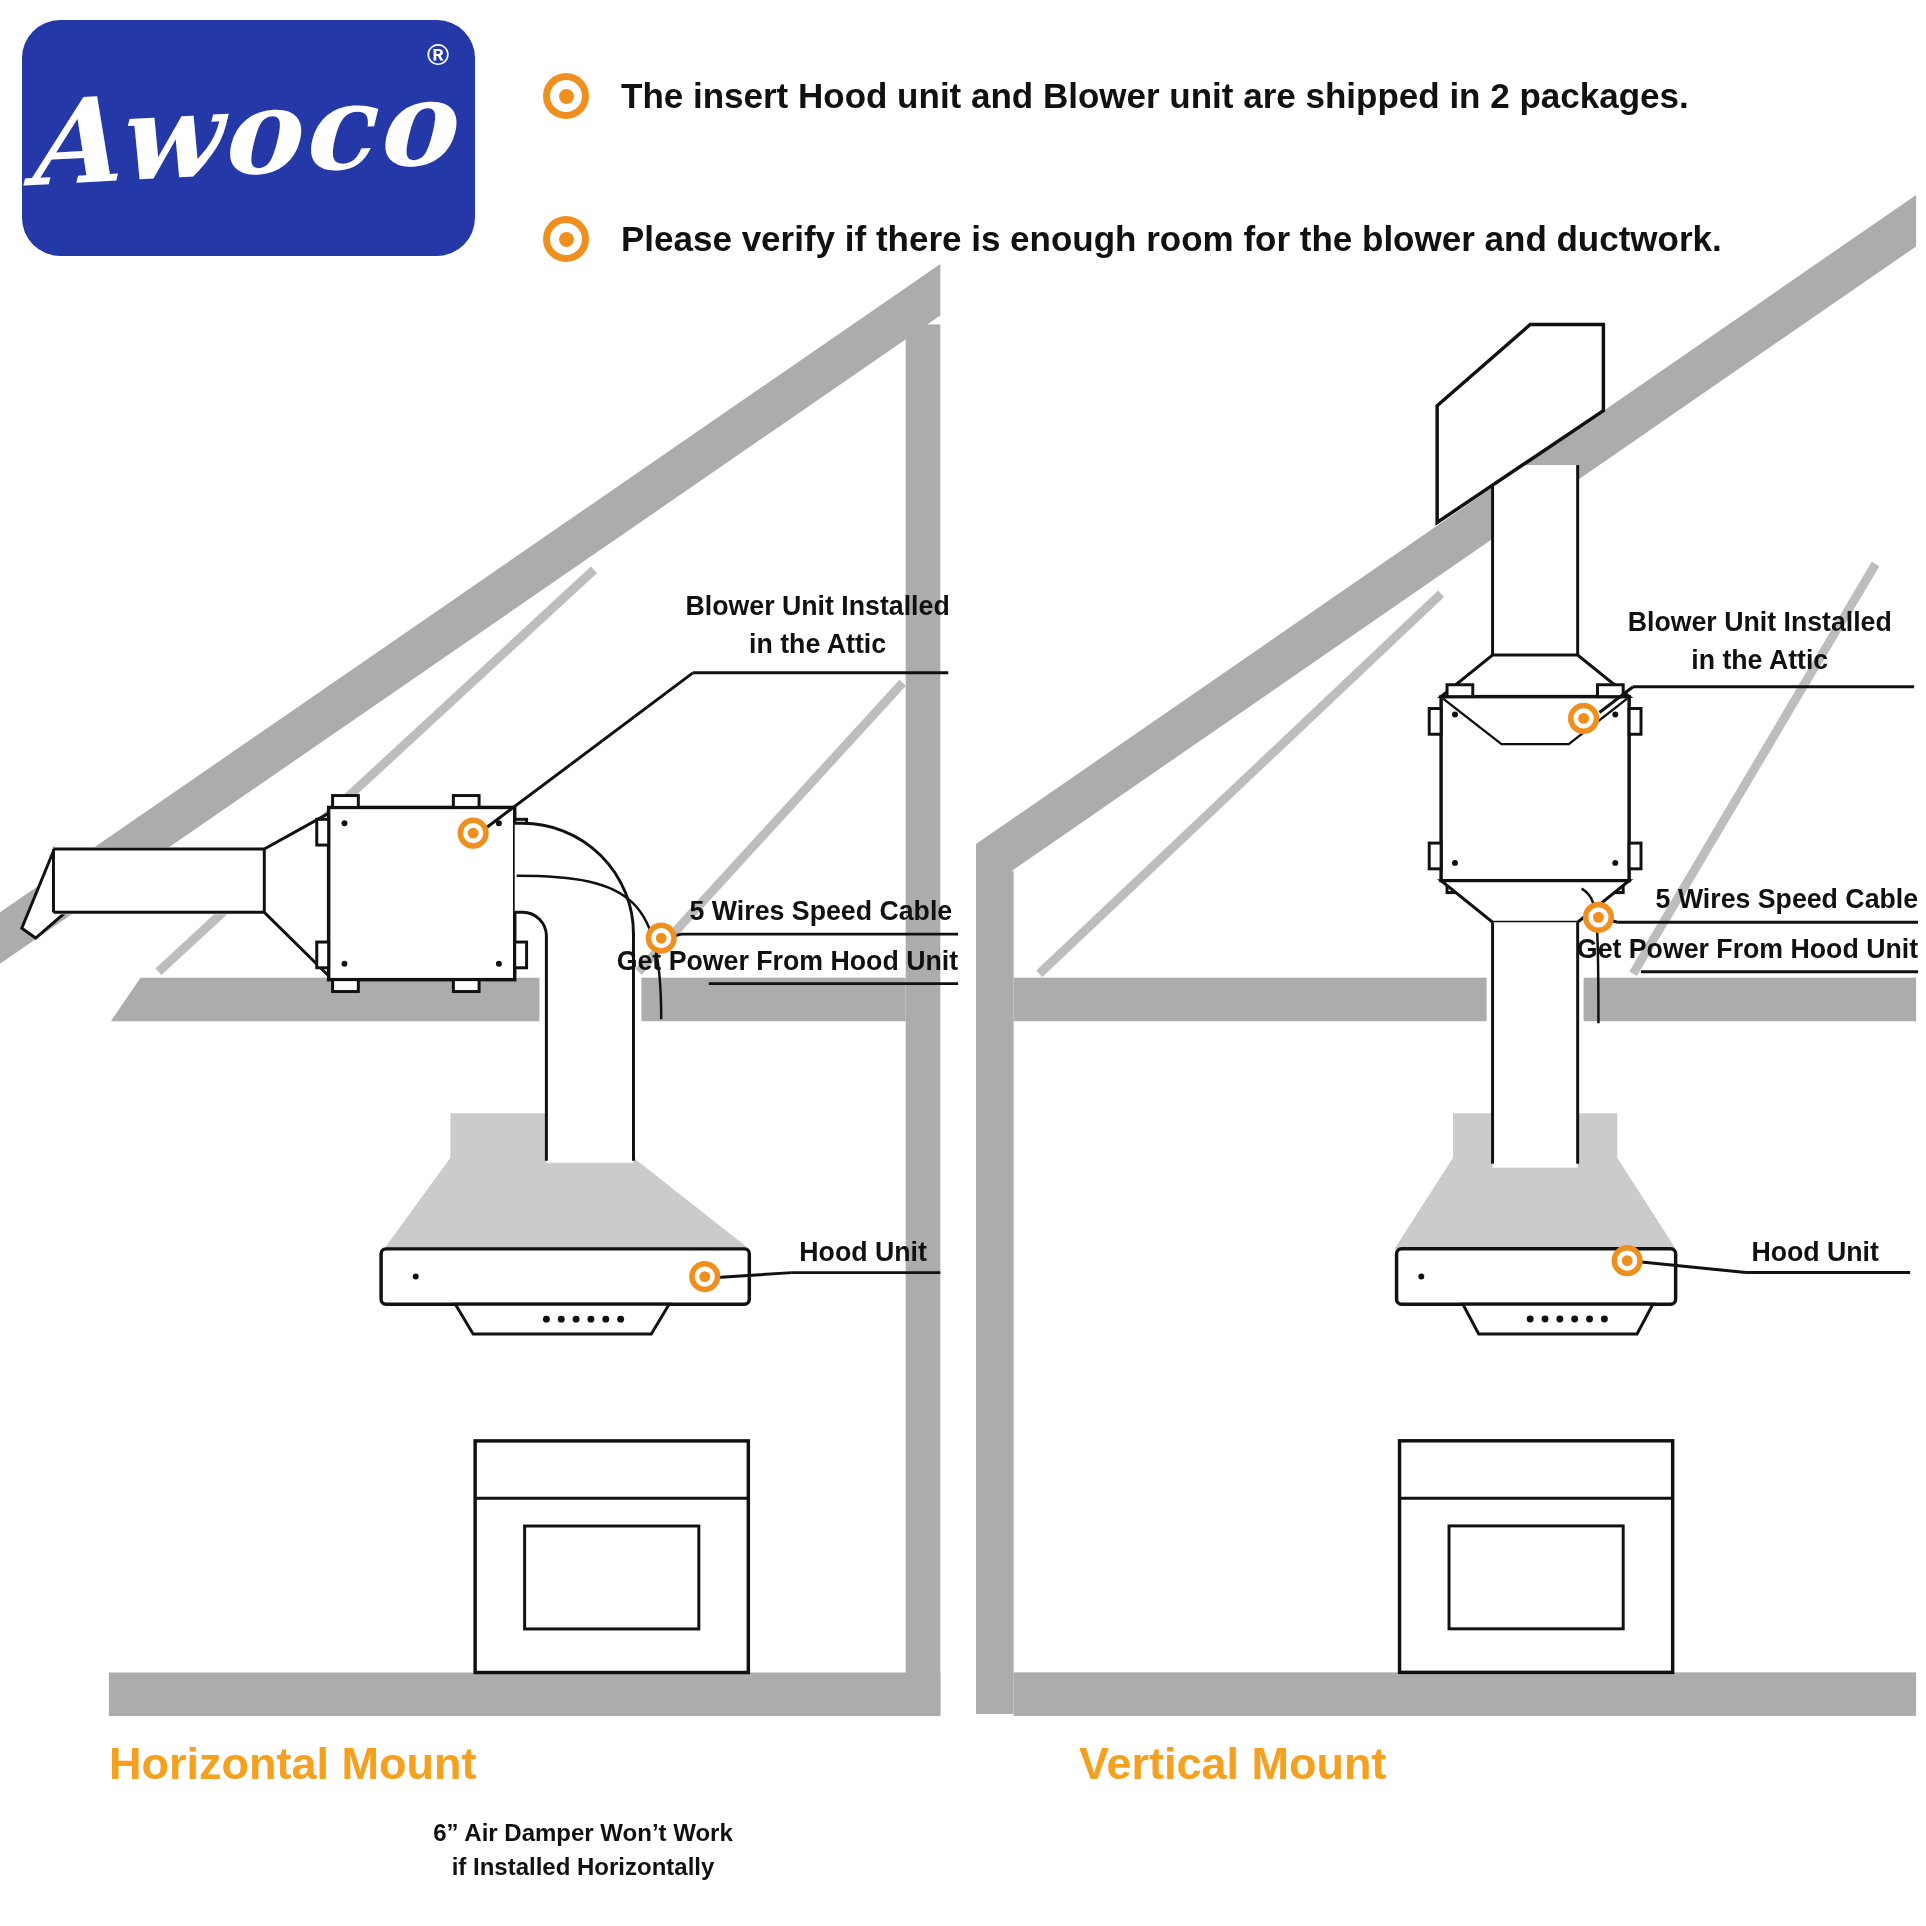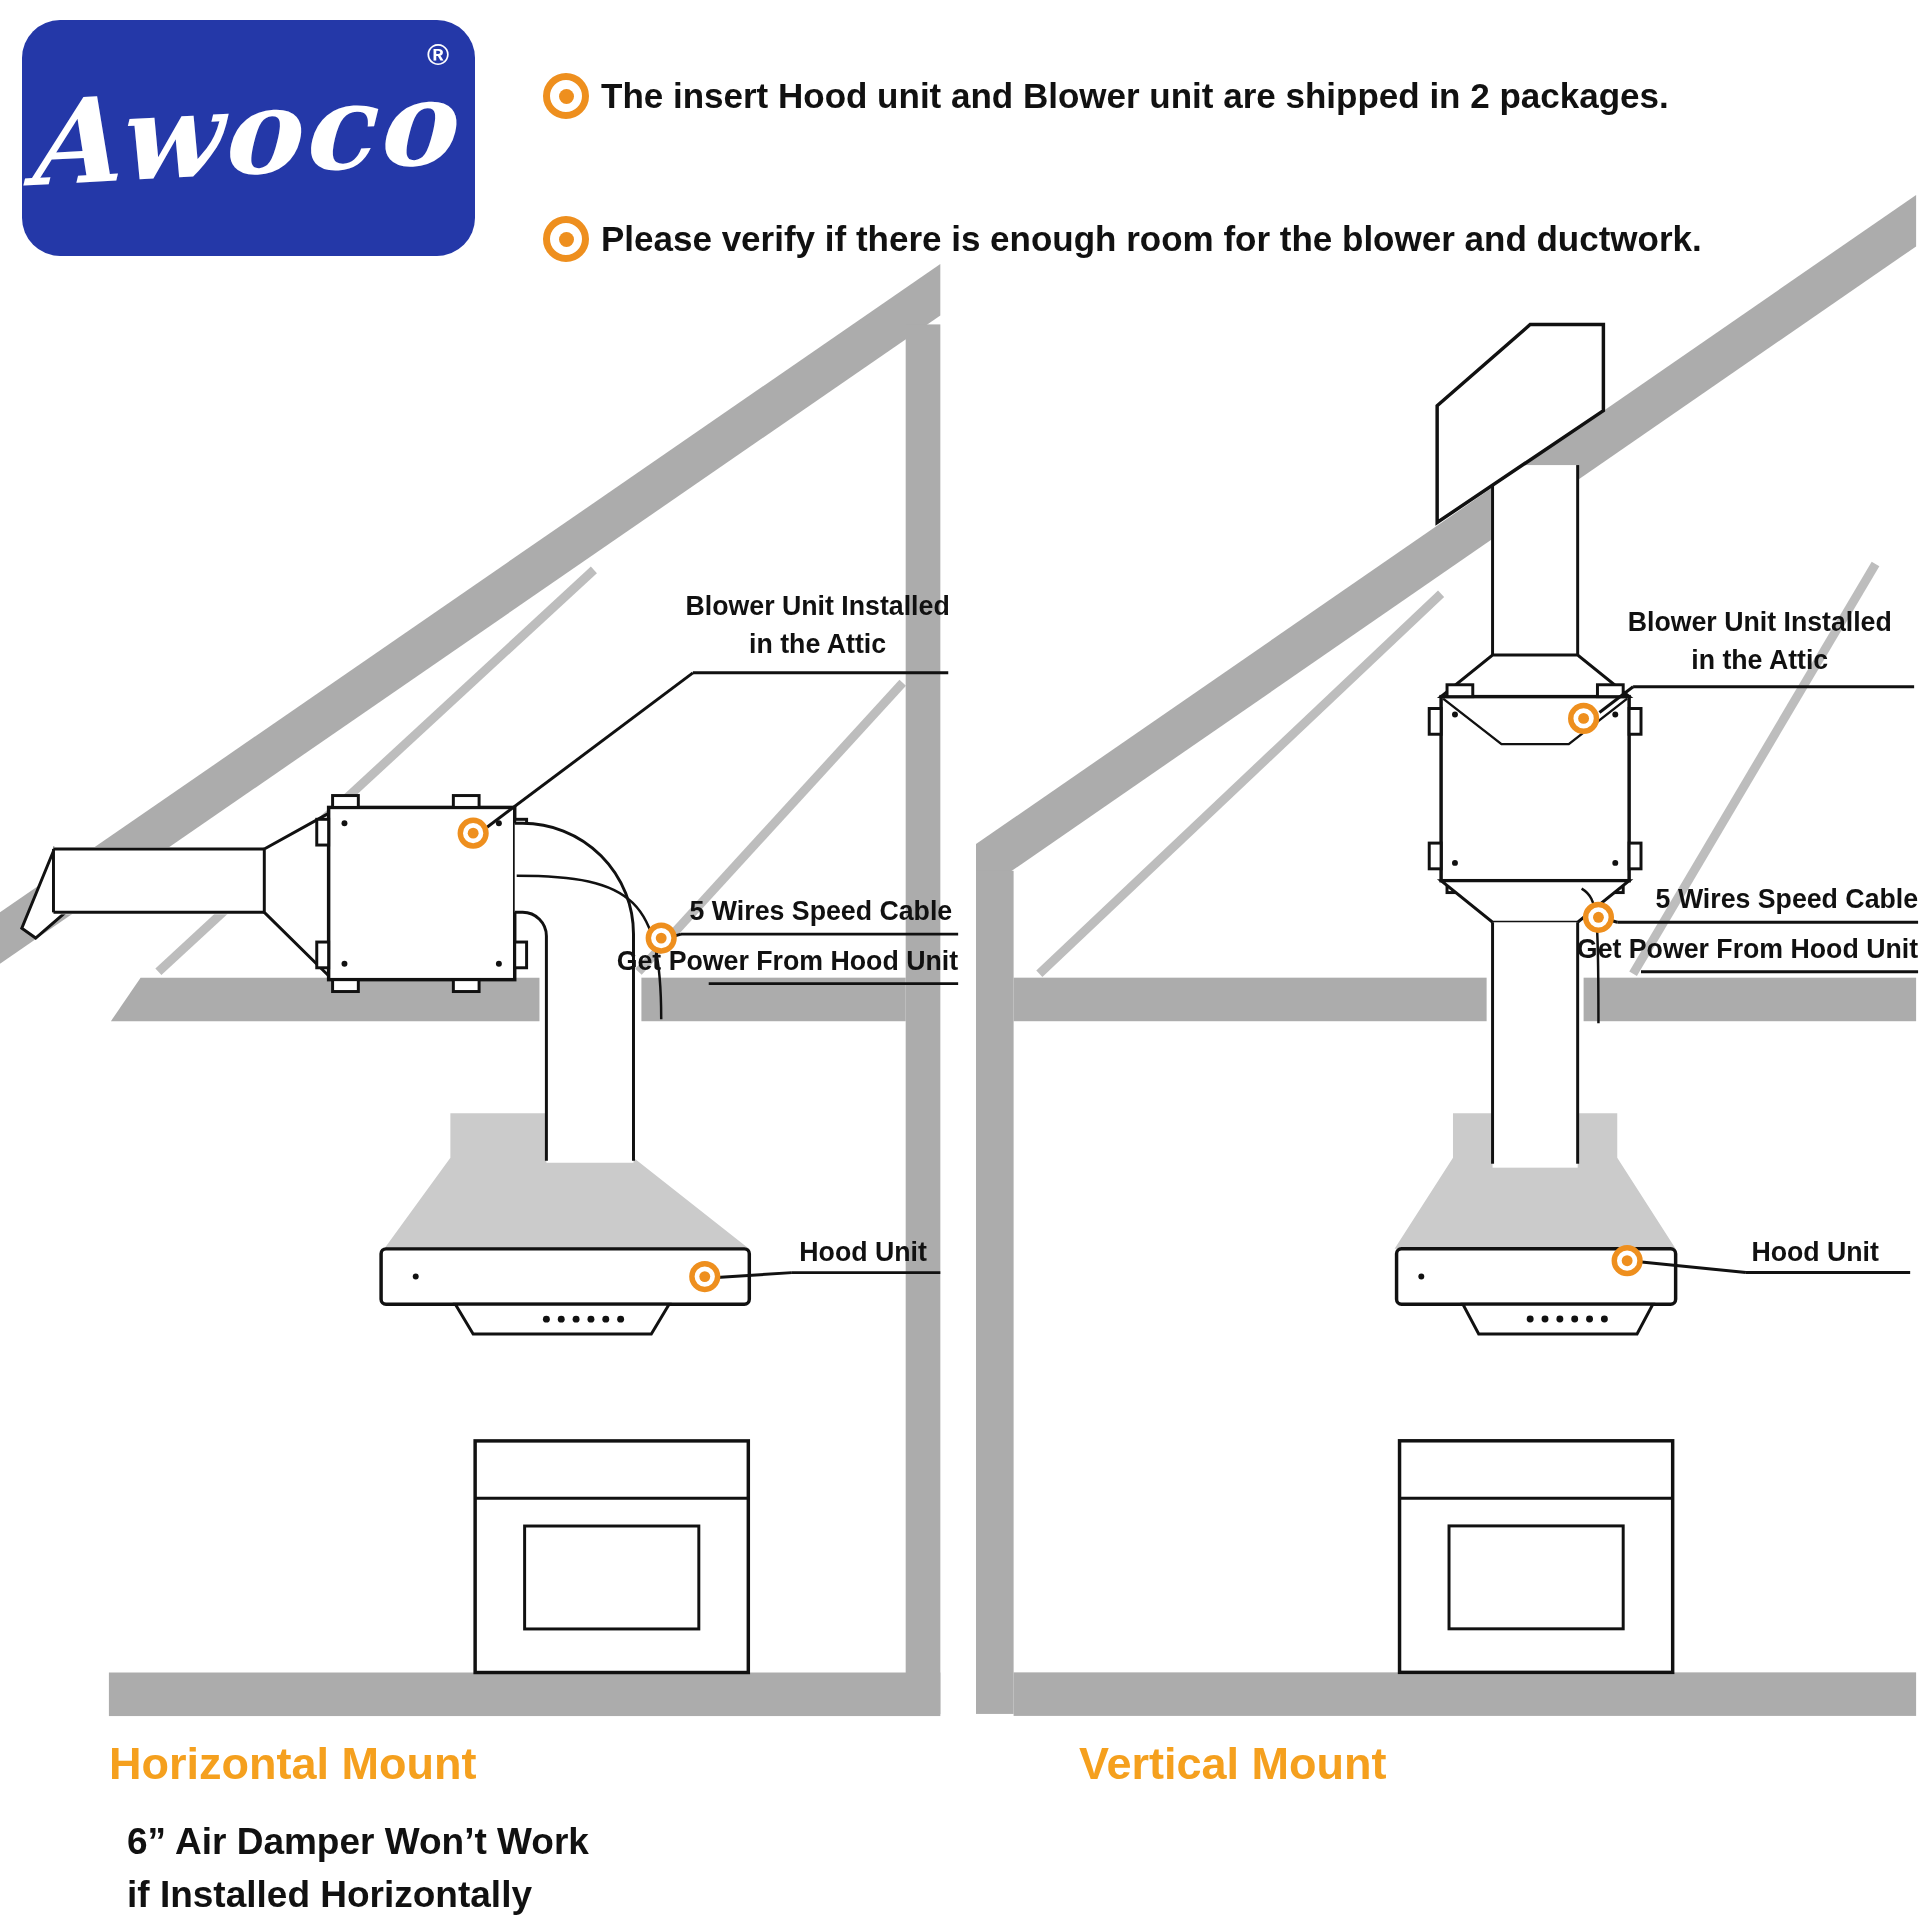--- a/index.html
+++ b/index.html
@@ -16,36 +16,36 @@
     position:absolute; left:50%; top:50%;
     transform:translate(-50%,-54%) rotate(-3deg) skewX(-6deg);
     font-family:"DejaVu Serif", serif; font-style:italic; font-weight:bold;
     font-size:117px; color:#fff; letter-spacing:3px; white-space:nowrap;
   }
   .logo .reg {
     position:absolute; right:26px; top:18px; color:#fff;
     font-size:30px; font-weight:bold;
   }
   
-  .bullet { position:absolute; left:543px; display:flex; align-items:center; gap:12px; }
+  .bullet { position:absolute; left:543px; display:flex; align-items:center; gap:32px; }
   .bullet.b1 { top:73px; }
   .bullet.b2 { top:216px;text-align:center; }
   .target-icon {
     width:32px; height:32px; border:7px solid #EE8F1E; border-radius:50%;
     display:flex; align-items:center; justify-content:center; flex:none; background:#fff;
   }
   .target-dot { width:15px; height:15px; background:#EE8F1E; border-radius:50%; }
   .bullet-text { font-size:35px; font-weight:bold; color:#111; white-space:nowrap; }
   
   .caption { position:absolute; font-size:45px; font-weight:bold; color:#F5A01E; }
   .caption.capleft  { left:109px; top:1738px; width:980px; }
   .caption.capright { left:1079px; top:1738px; width:950px; }
   .footnote {
-    position:absolute; left:127px; top:1816px; width:980px; 
-    font-size:37px; font-weight:bold; color:#111; line-height:1.42;
+    position:absolute; left:93px; top:1816px; width:980px; text-align:center;
+    font-size:24px; font-weight:bold; color:#111; line-height:1.42;
   }
   
   svg.diagram { position:absolute; top:267px; overflow:visible; }
   svg.dleft  { left:0px;   width:975px; height:1455px; }
   svg.dright { left:976px; width:950px; height:1455px; }
 
   .gray  { fill:#ACACAC; stroke:none; }
   .truss { stroke:#BDBDBD; stroke-width:9; }
   .sline  { stroke:#111; stroke-width:3; fill:none; }
   .sline2 { stroke:#111; stroke-width:2.5; fill:none; }

